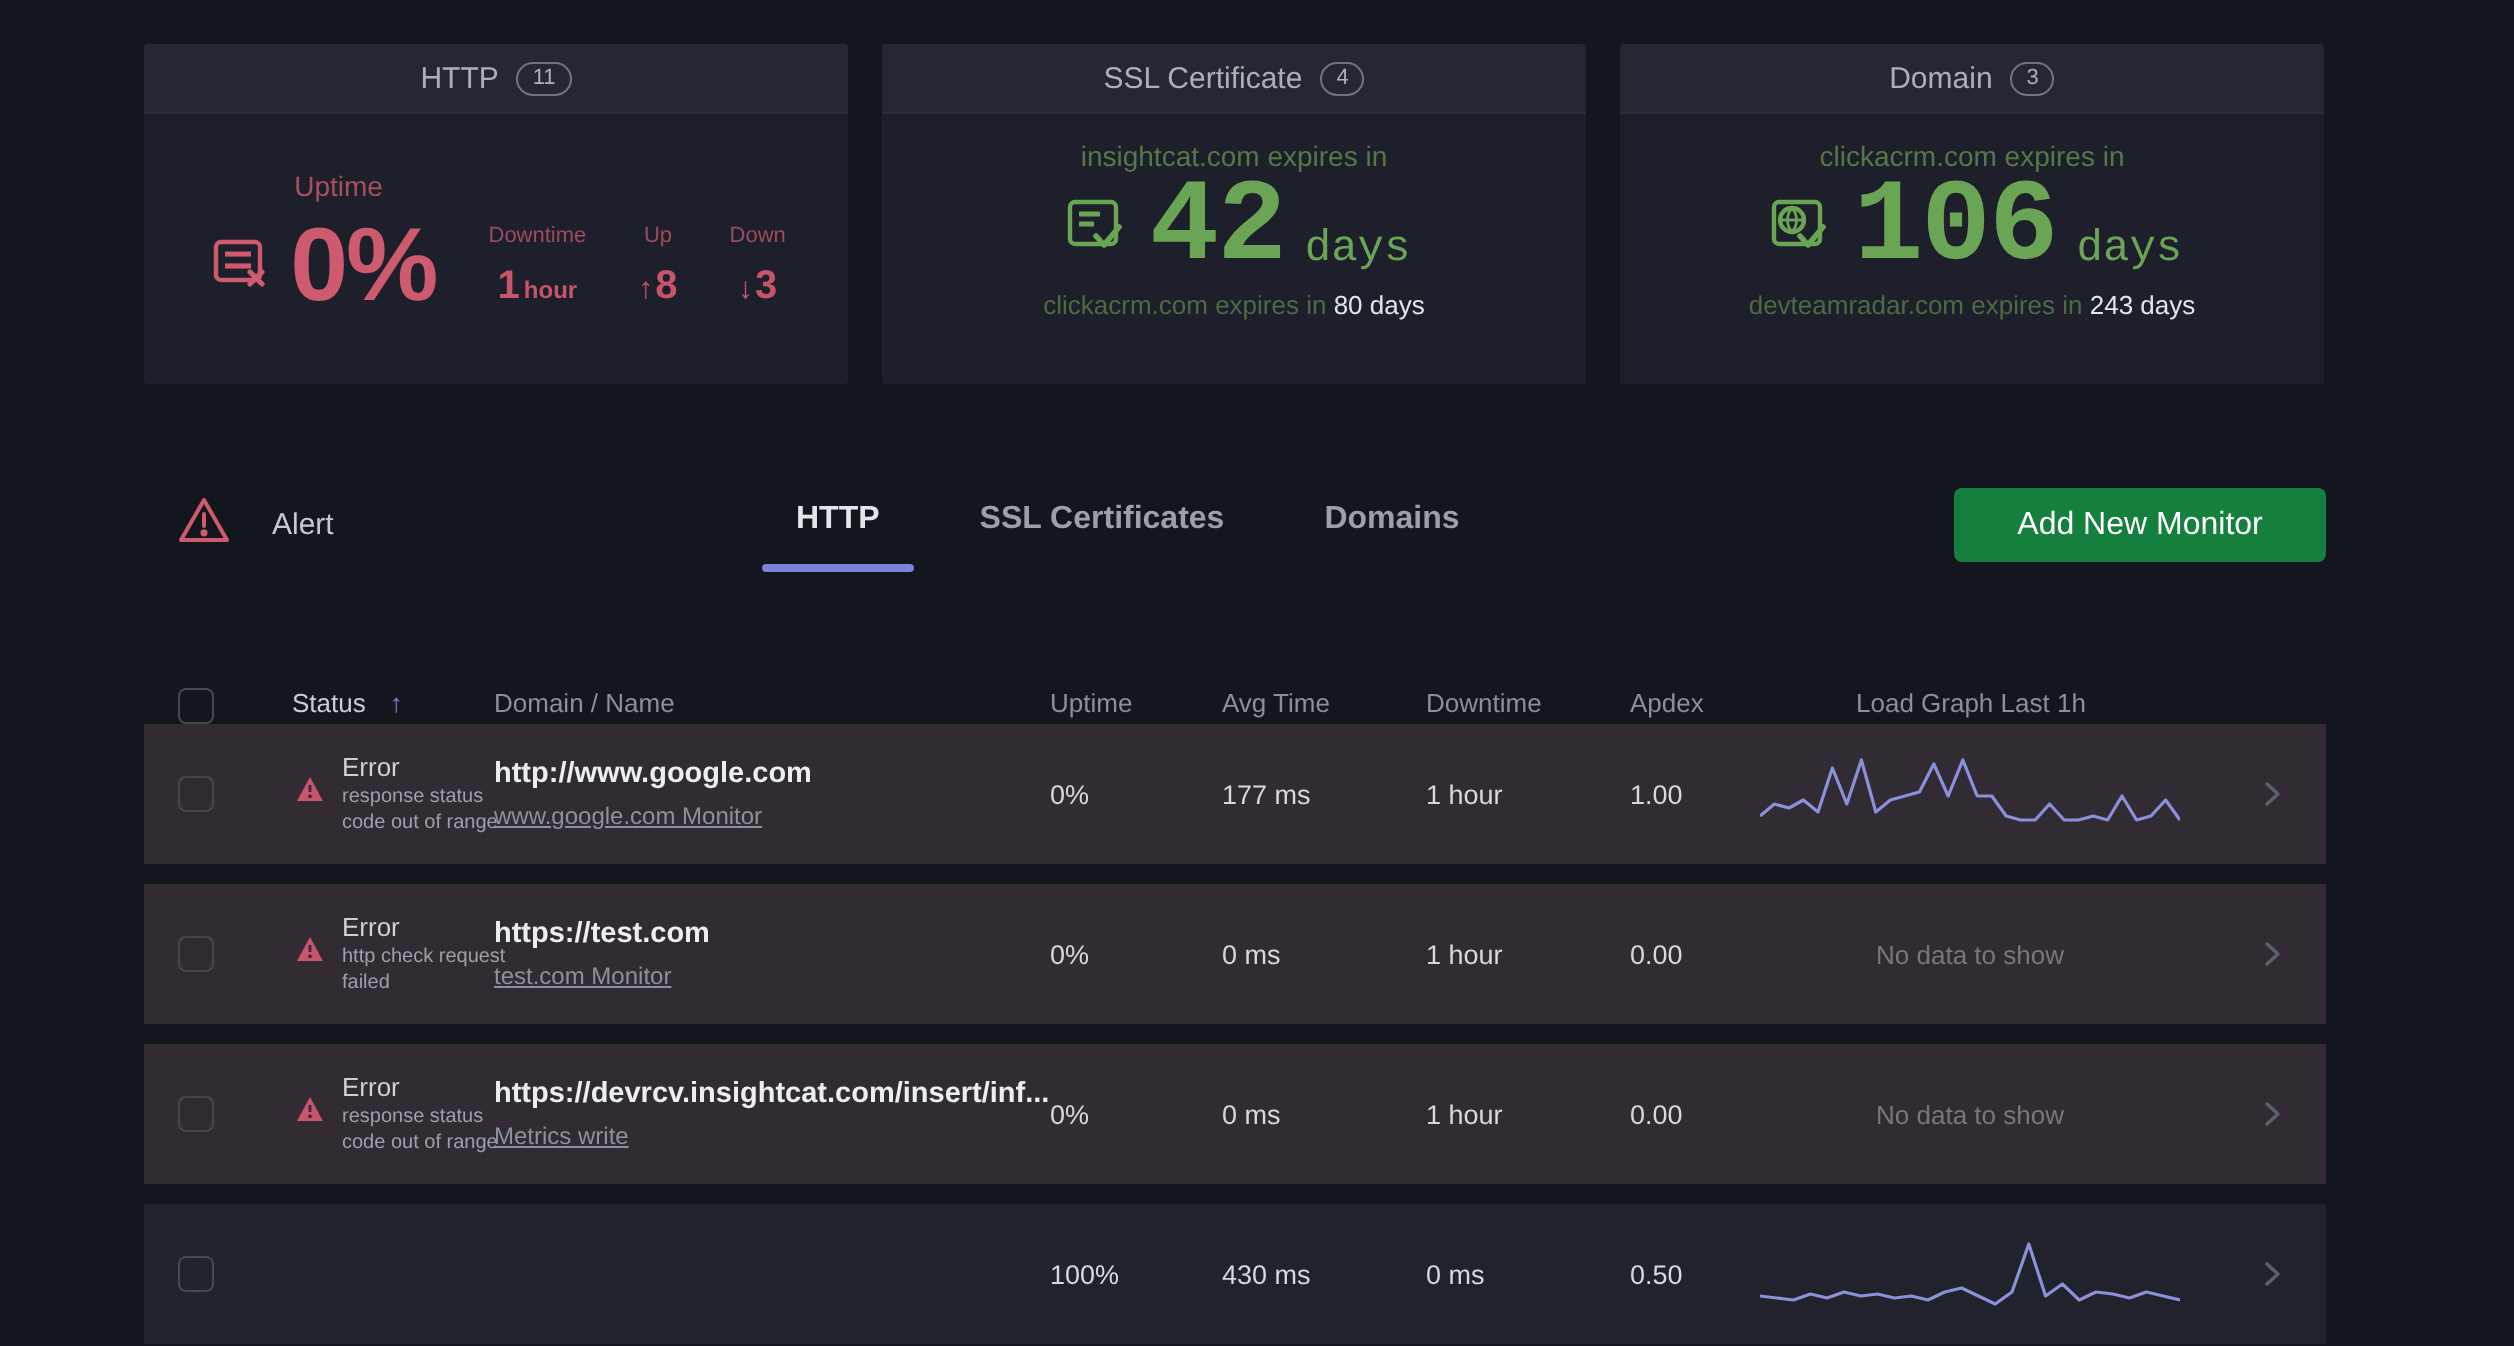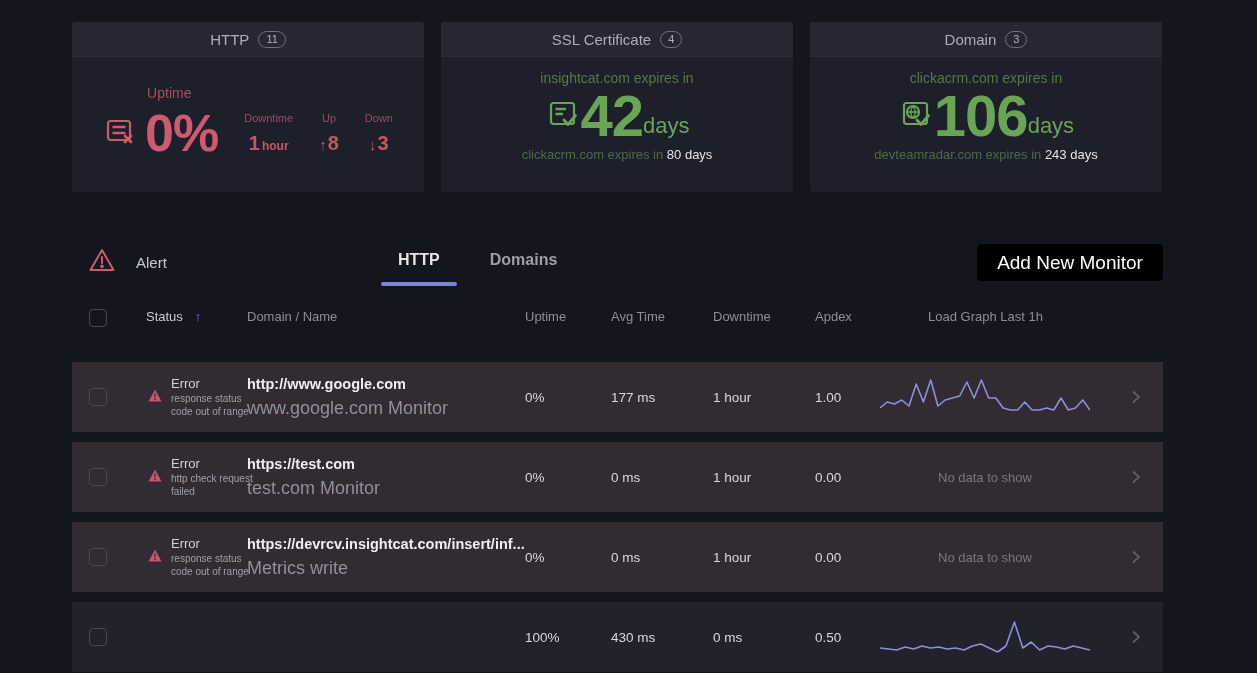--- a/index.html
+++ b/index.html
@@ -30,42 +30,42 @@
   .uptime-row { display:flex; align-items:center; gap:8px; }
   .big-red { color:#cd5a6e; font-size:52px; font-weight:bold; letter-spacing:-1px; }
   .stat { display:flex; flex-direction:column; align-items:center; gap:8px; margin-top:18px; }
   .stat-label { color:#a04a5e; font-size:11px; }
   .stat-value { color:#c65569; font-size:20px; font-weight:bold; display:flex; align-items:baseline; }
   .stat-value .suffix { font-size:12px; font-weight:bold; margin-left:2px; }
   .stat-value .arrow { font-size:15px; font-weight:normal; margin-right:1px; }
   
   .green-body { text-align:center; height:134px; }
   .g-label { color:#55784a; font-size:14px; padding-top:13px; }
-  .g-main { display:flex; align-items:center; justify-content:center; gap:0; margin-top:-4px; }
+  .g-main { display:flex; align-items:center; justify-content:center; gap:10px; margin-top:-4px;font-family:Liberation Mono, monospace; }
   .big-green { color:#6aa555; font-size:58px; font-weight:bold; letter-spacing:-1px; }
   .g-unit { color:#6aa555; font-size:22px; align-self:flex-end; margin-bottom:10px; }
   .g-secondary { color:#4c6b45; font-size:13px; margin-top:-2px; }
   .g-secondary b { color:#e5e5e5; font-weight:normal; }
   
   .alert-wrap { position:absolute; left:88px; top:247px; display:flex; align-items:center; gap:20px; }
   .alert-text { color:#c6c9ce; font-size:15px; }
   .tabs { position:absolute; left:398px; top:251px; display:flex; gap:50px; }
   .tab { color:#9aa0a8; font-size:16px; font-weight:bold; padding-bottom:17px; position:relative; cursor:pointer; }
   .tab.active { color:#e3e5e9; }
   .tab.active::after {
     content:""; position:absolute; left:50%; transform:translateX(-50%);
     bottom:0; width:76px; height:4px; border-radius:2px; background:#7b82d8;
   }
   .add-btn {
     position:absolute; left:977px; top:244px; width:186px; height:37px;
-    background:#000000; border:none; border-radius:4px; color:#ffffff;
-    font-size:19px; font-family:"Liberation Sans", sans-serif; cursor:pointer;
-  }
-  
-  .thead { position:absolute; top:309px; left:0; width:1021px; height:20px; font-size:13px; color:#8b8f97;text-decoration:underline; }
+    background:#15803d; border:none; border-radius:4px; color:#ffffff;
+    font-size:16px; font-family:"Liberation Sans", sans-serif; cursor:pointer;
+  }
+  
+  .thead { position:absolute; top:344px; left:0; width:1021px; height:20px; font-size:13px; color:#8b8f97;text-decoration:underline; }
   .thead .cb { top:0; }
   .th { position:absolute; white-space:nowrap; }
   .th-status { left:146px; color:#c9ccd2; }
   .sort-arrow { color:#7b82d8; margin-left:12px; font-size:13px; }
   .th-domain { left:247px; }
   .th-uptime { left:525px; }
   .th-avg { left:611px; }
   .th-down { left:713px; }
   .th-apdex { left:815px; }
   .th-load { left:928px; }
@@ -78,21 +78,21 @@
   .row { position:relative; width:1091px; height:70px; margin-bottom:10px; background:#20232c; }
   .row.error { background:#332b34;padding-left:16px; }
   .row .cb { top:26px; }
   .status-wrap { position:absolute; left:76px; top:0; height:70px; display:flex; align-items:center; gap:9px; }
   .status-text { width:86px; }
   .status-title { color:#ced1d6; font-size:13px; margin-bottom:2px; }
   .status-title.ok { font-weight:bold; }
   .status-detail { color:#9ca0a8; font-size:10px; line-height:1.25; }
   .domain-wrap { position:absolute; left:175px; top:0; height:70px; display:flex; flex-direction:column; justify-content:center; }
   .domain-title { color:#eceef2; font-size:14.5px; font-weight:bold; }
-  .domain-sub { color:#8d9199; font-size:18px; margin-top:6px; }
+  .domain-sub { color:#8d9199; font-size:12px; margin-top:6px;text-decoration:underline; }
   .cell { position:absolute; top:28px; font-size:13.5px; color:#d6d9de; white-space:nowrap; }
   .c-uptime { left:453px; }
   .c-avg { left:539px; }
   .c-down { left:641px; }
   .c-apdex { left:743px; }
   .graph { position:absolute; left:808px; top:10px; width:210px; height:50px;
            display:flex; align-items:center; justify-content:center; }
   .no-data { color:#75797f; font-size:13px; }
   .chev { position:absolute; left:1056px; top:27px; width:16px; height:16px; }
 </style>
@@ -200,20 +200,21 @@
       <path d="M14 3 L25.5 23 H2.5 Z"></path>
       <line x1="14" y1="10" x2="14" y2="16" stroke-linecap="round"></line>
       <circle cx="14" cy="19.4" r="0.8" fill="#cd5a6e"></circle>
     </svg>
   </span>
   <span class="alert-text">Alert</span>
 </div>
 
 <div class="tabs" id="tabs">
     <div class="tab active">HTTP</div>
+    <div class="tab">SSL Certificates</div>
     <div class="tab">Domains</div>
   </div>
 
 <button class="add-btn">Add New Monitor</button>
 
 <div class="thead">
   <span class="cb"></span>
   <span class="th th-status"><span>Status</span><span class="sort-arrow">↑</span></span>
   <span class="th th-domain">Domain / Name</span>
   <span class="th th-uptime">Uptime</span>

